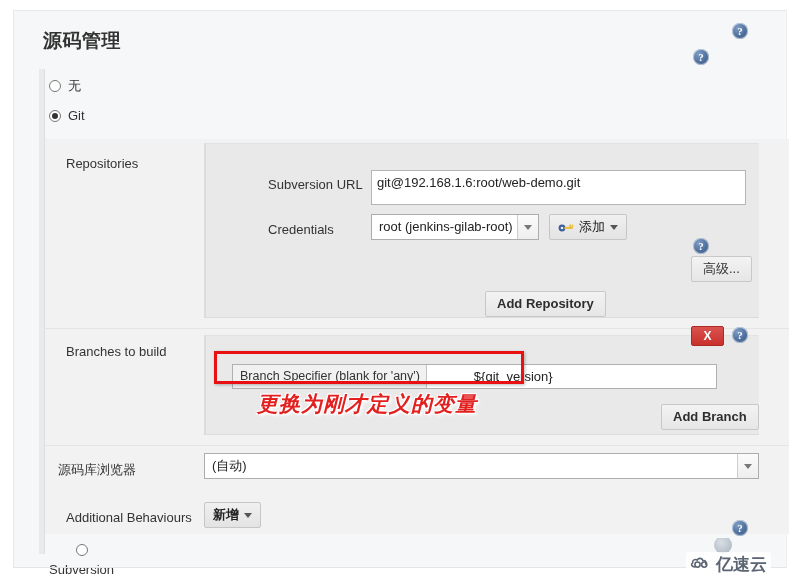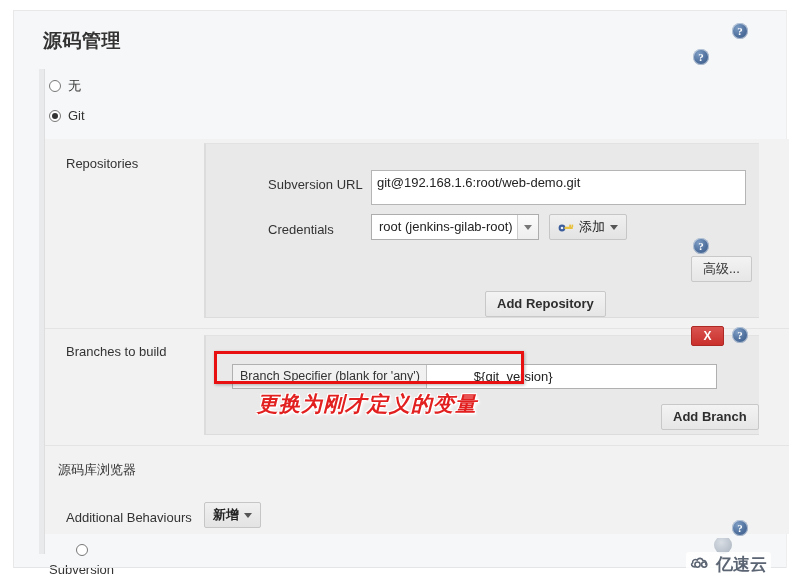--- a/index.html
+++ b/index.html
@@ -421,20 +421,24 @@
         <span class="bs-label">Branch Specifier (blank for 'any')</span>
         <span class="bs-value">${git_version}</span>
       </div>
 
       <div class="btn bold" style="left:455px; top:68px;">Add Branch</div>
     </div>
 
     <div class="divider" style="left:0px; top:306px; width:744px;"></div>
 
     <span class="prop-label" style="left:13px; top:322px;">源码库浏览器</span>
+    <div class="select-wrap" style="left:159px; top:314px; width:555px;">
+      <span class="sel-value">(自动)</span>
+      <span class="sel-arrow"></span>
+    </div>
 
     <span class="prop-label" style="left:21px; top:371px;">Additional Behaviours</span>
     <div class="btn-split" style="left:159px; top:363px;">
       <span class="bold" style="font-weight:bold;">新增</span>
       <span class="caret-down"></span>
     </div>
   </div>
 
   <div class="help-icon" style="left:718px; top:12px;">?</div>
   <div class="help-icon" style="left:679px; top:38px;">?</div>

